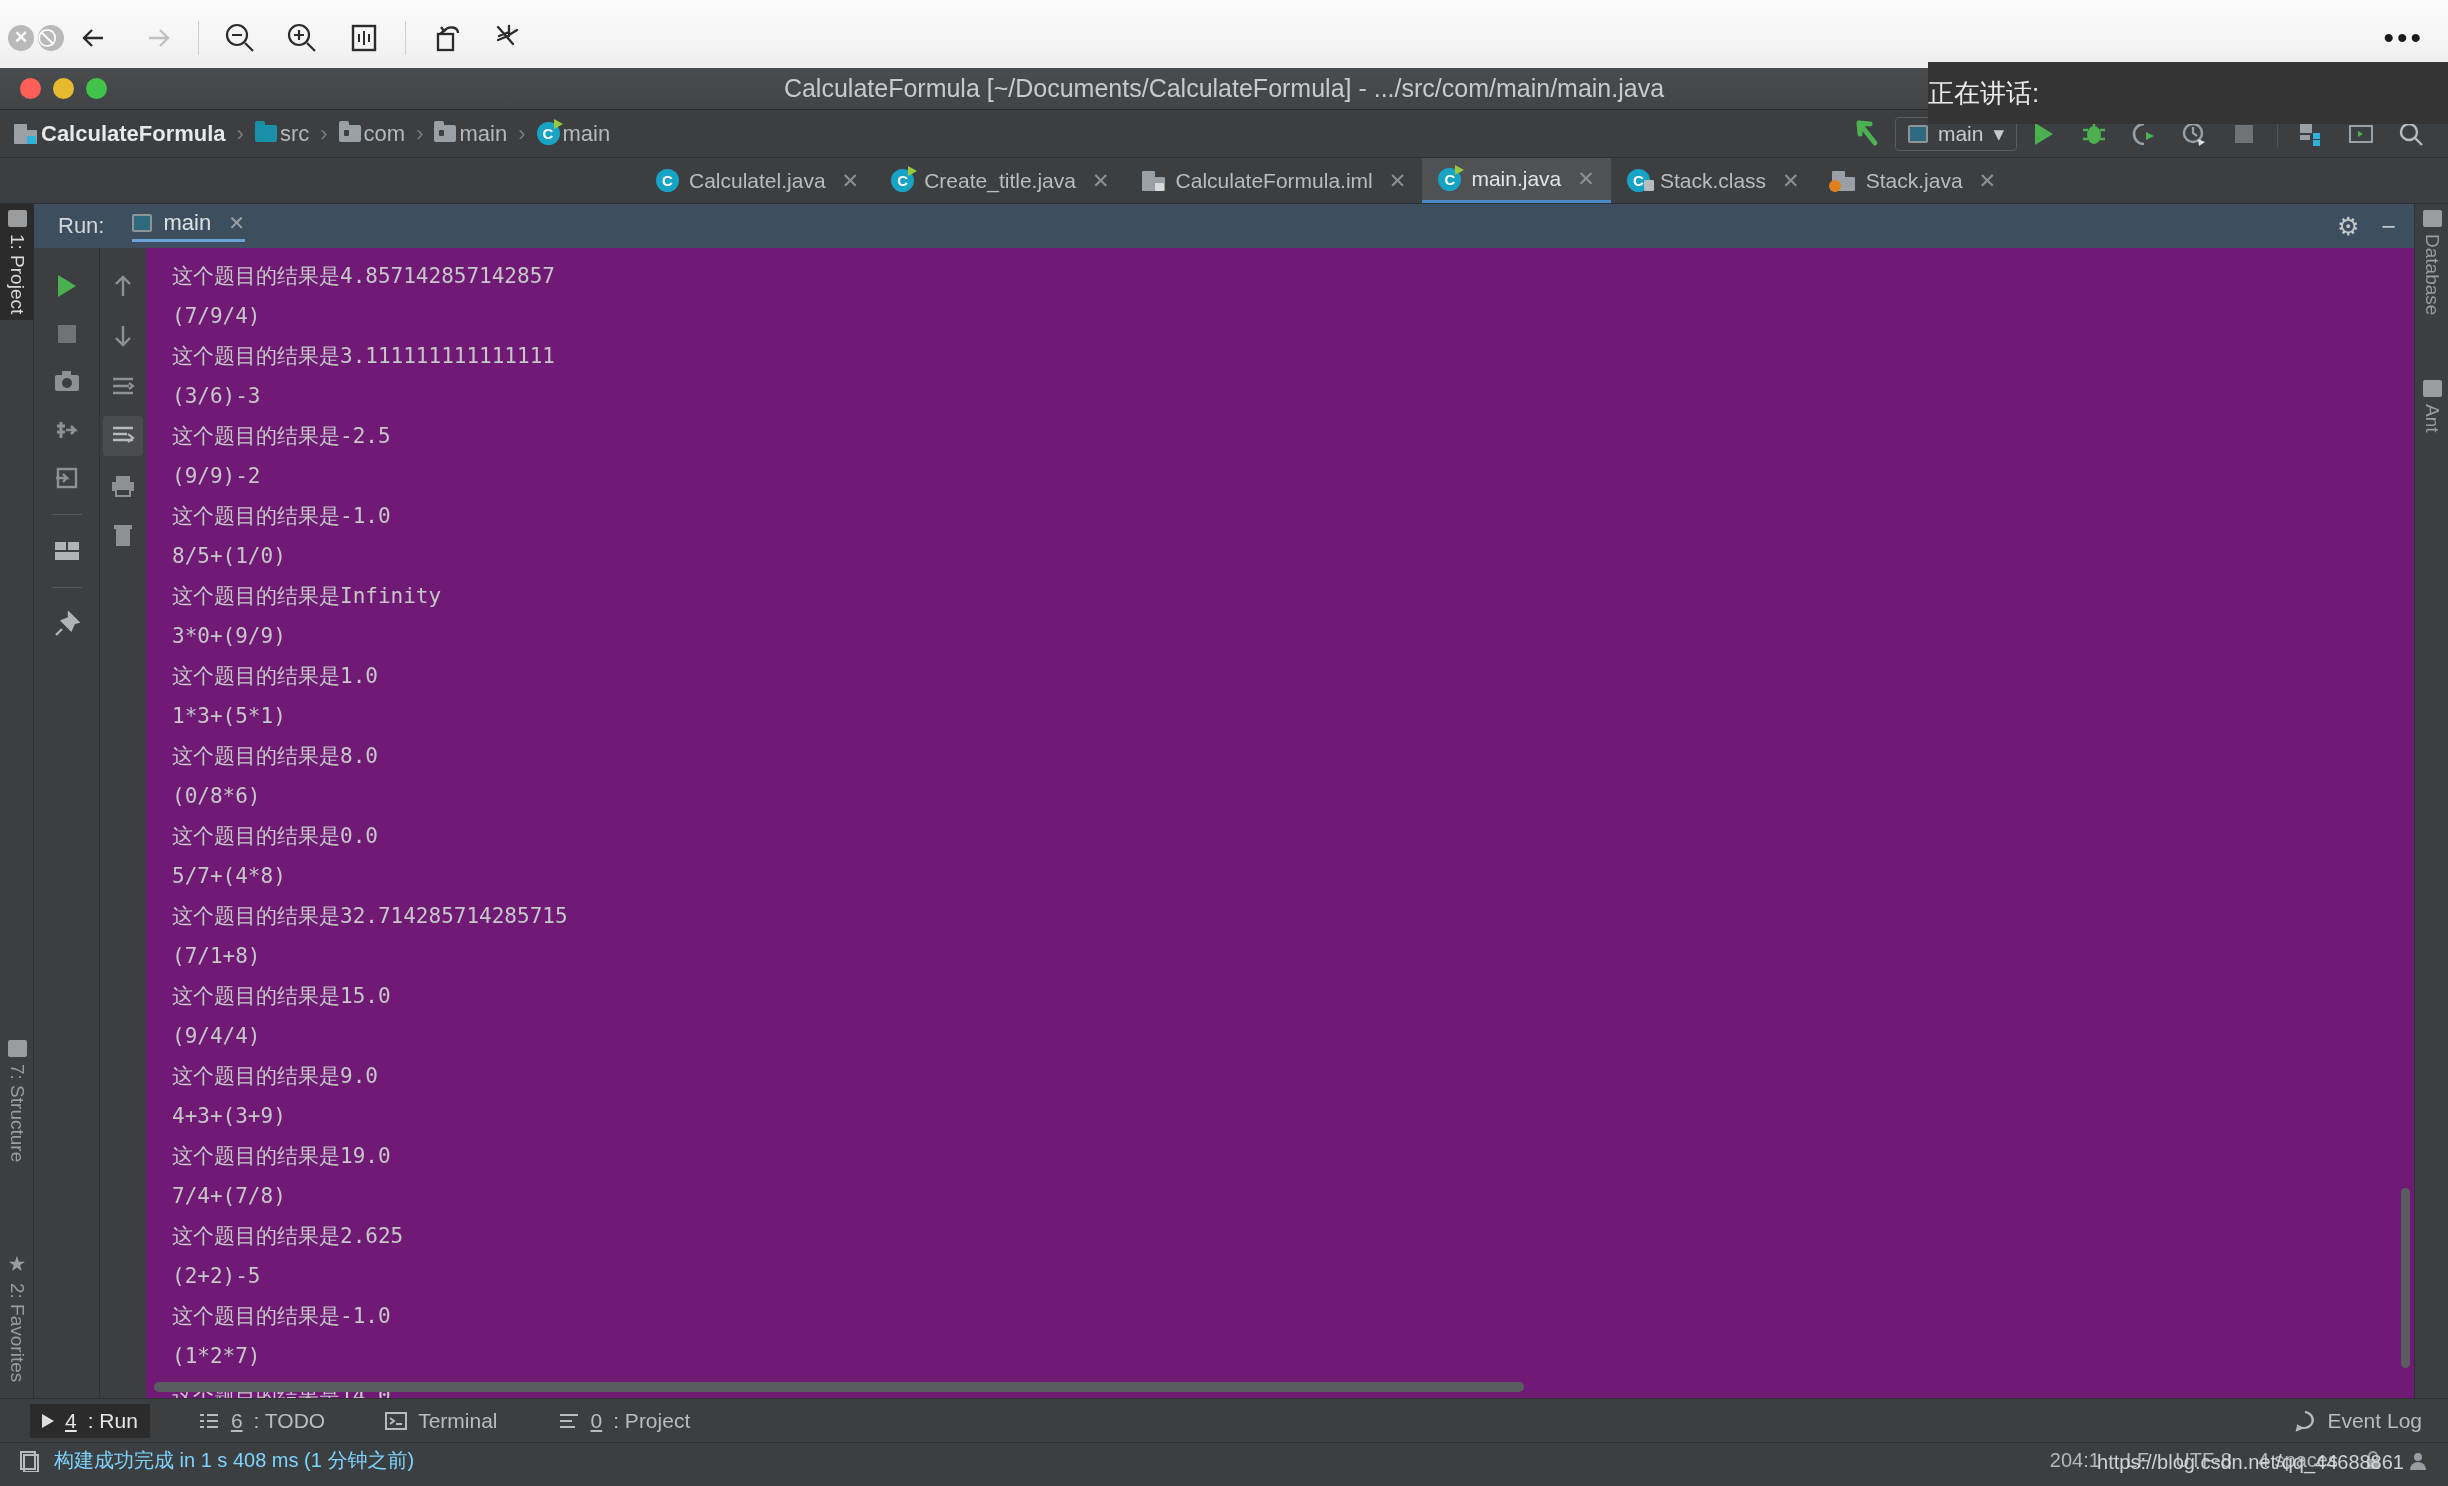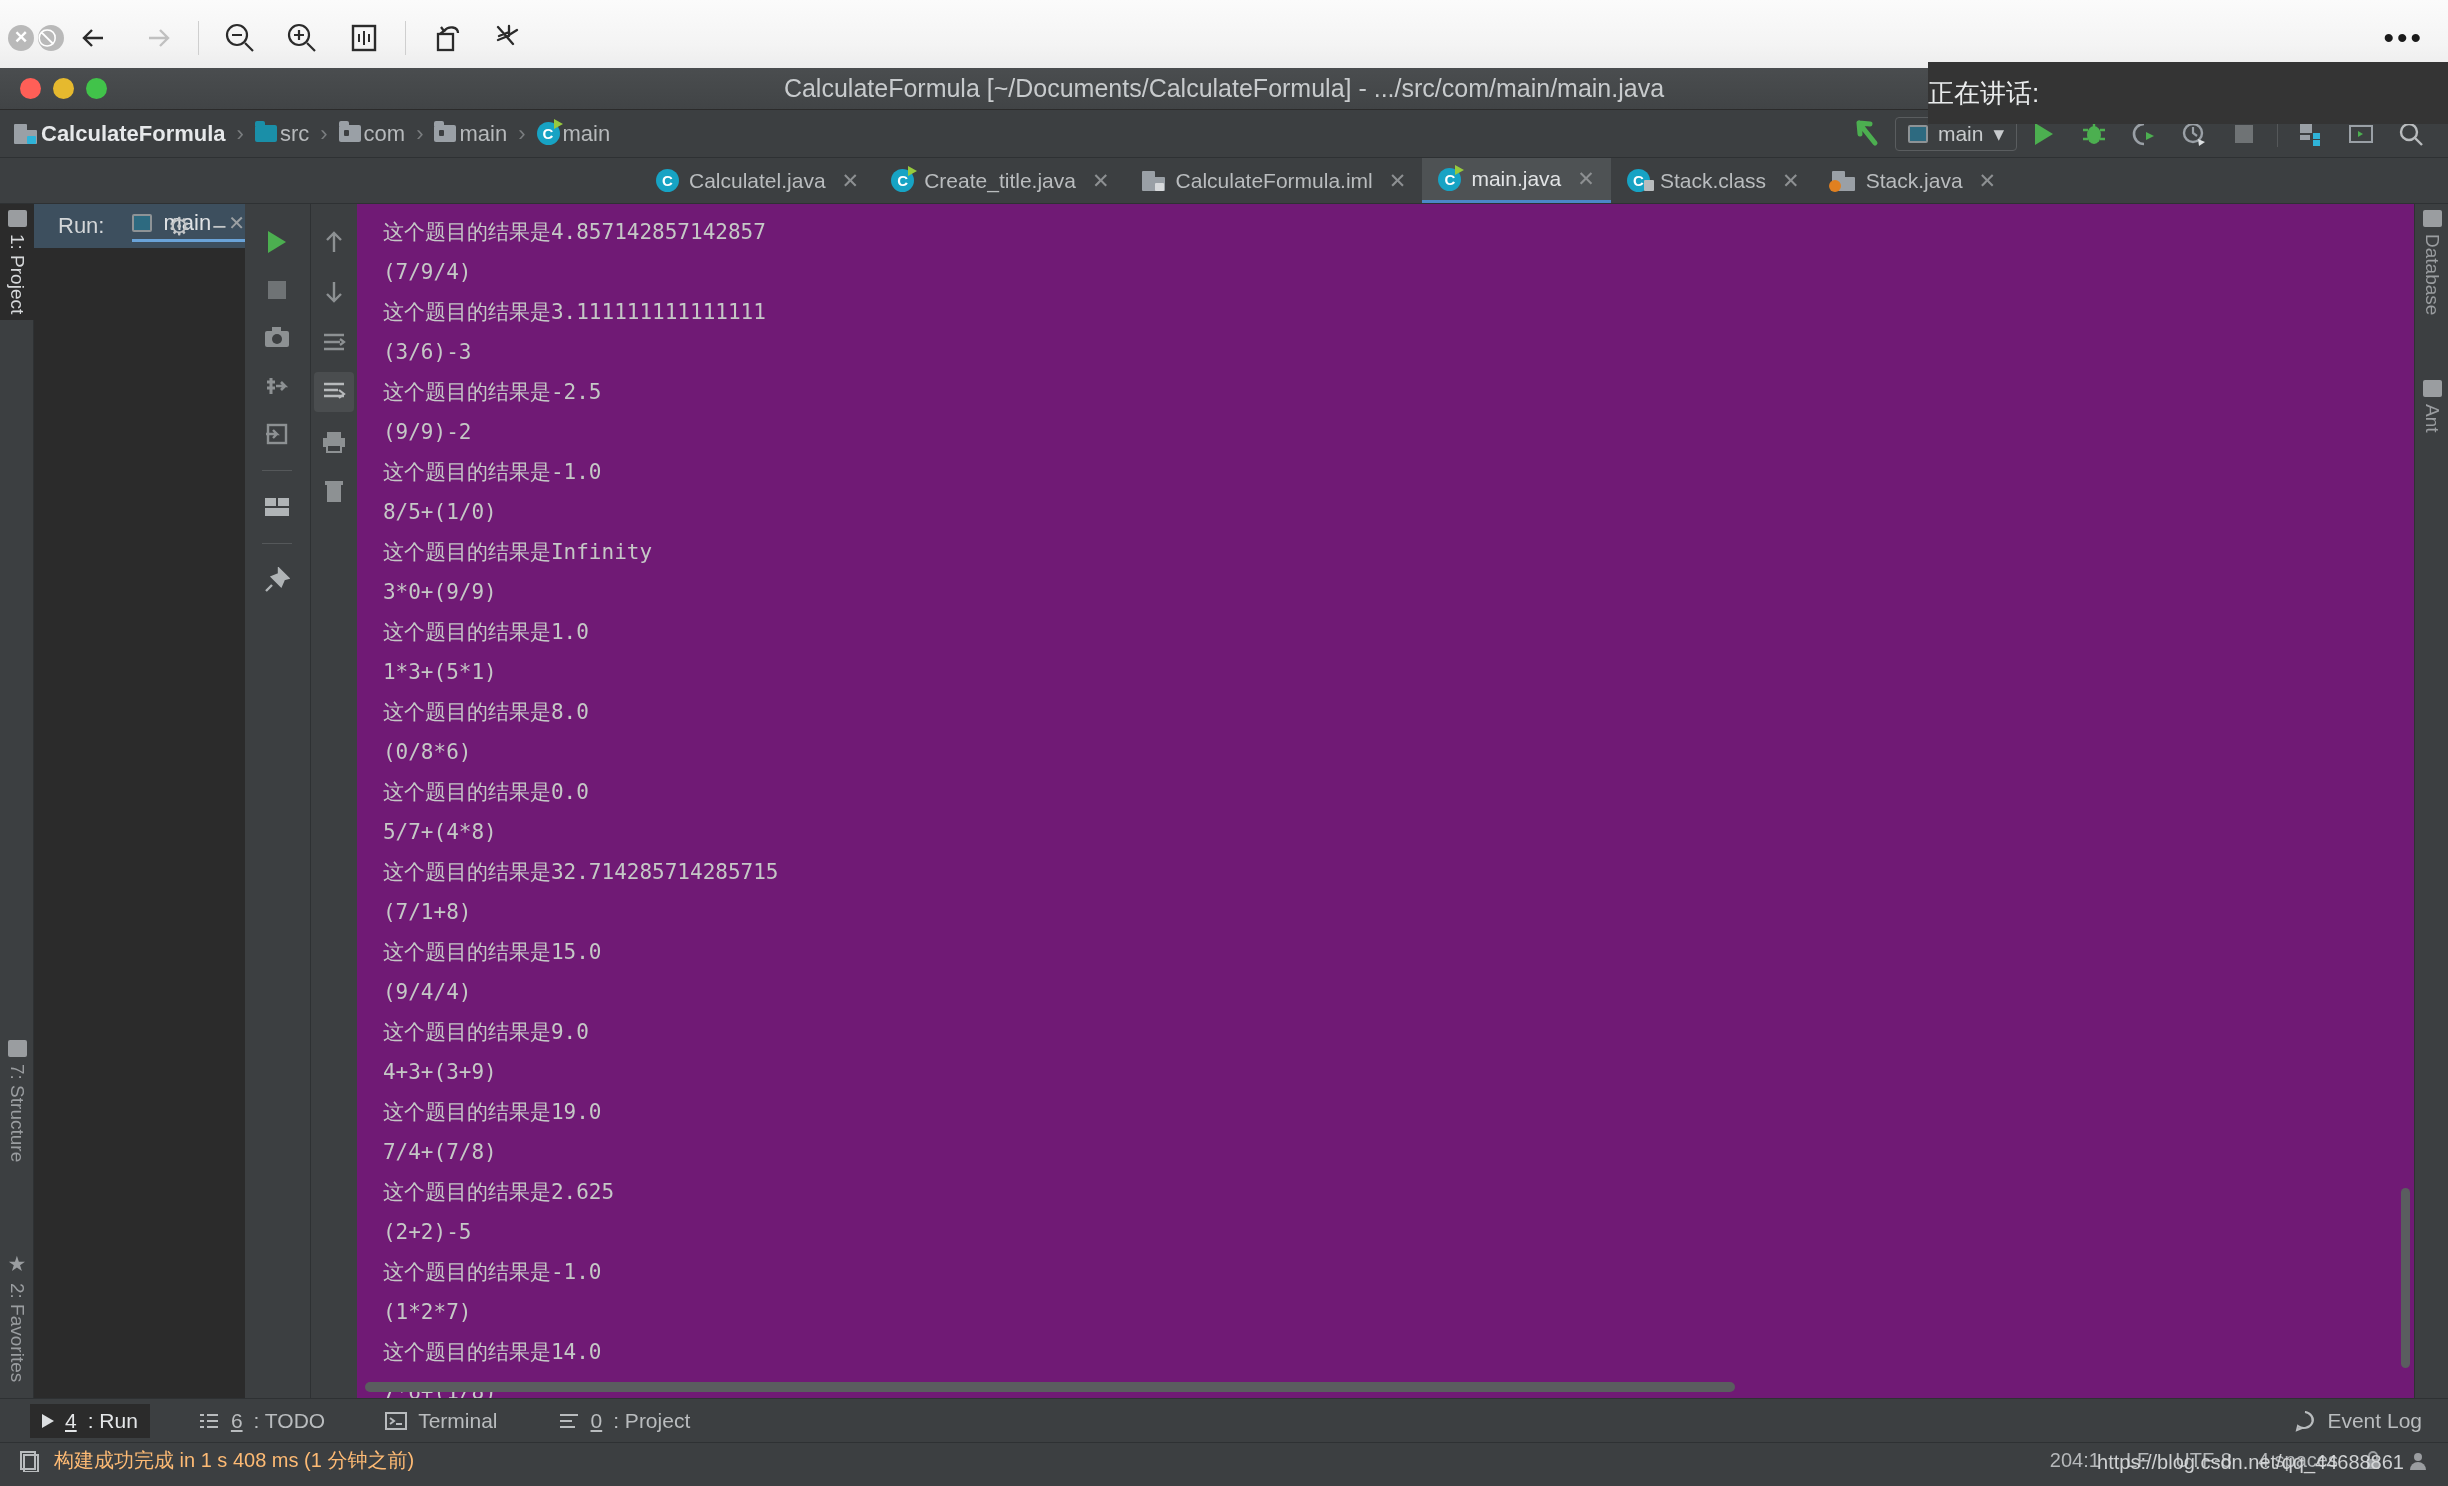--- a/index.html
+++ b/index.html
@@ -159,21 +159,21 @@
   .rail-item.sel { background: #2b2b2b; color: #d6d8da; }
   .rail-ic { width: 19px; height: 17px; background: #9a9da0; border-radius: 2px; flex: none; }
 
   
   .rail-r {
     width: 34px; background: #3c3f41; border-left: 1px solid #2e3133;
     position: relative; flex: none;
   }
 
   
-  .runwin { flex: 1; display: flex; flex-direction: row; min-width: 0; background: #2b2b2b; }
+  .runwin { flex: 1; display: flex; flex-direction: column; min-width: 0; background: #2b2b2b; }
   .run-header {
     height: 44px; background: #3d4f5e; display: flex; align-items: center;
     padding-left: 24px; gap: 28px; position: relative; flex: none;
   }
   .run-label { color: #d3d6d8; font-size: 22px; }
   .run-tab {
     display: flex; align-items: center; gap: 11px;
     color: #e0e2e4; font-size: 22px; padding-bottom: 3px;
     border-bottom: 3px solid #6aa3d8;
   }
@@ -230,21 +230,21 @@
   .bb-item u { text-decoration: underline; }
   .bb-right { position: absolute; right: 26px; display: flex; align-items: center; gap: 11px; color: #b9bcbe; font-size: 21px; }
 
   
   .statusbar {
     height: 36px; width: 100%; background: #3c3f41;
     border-top: 1px solid #2e3133;
     display: flex; align-items: center; padding-left: 18px; gap: 14px;
     position: relative;
   }
-  .status-msg { color: #fdba74; font-size: 20px; }
+  .status-msg { color: #7dd3fc; font-size: 20px; }
   .status-right {
     position: absolute; right: 20px; display: flex; align-items: center; gap: 26px;
     color: #b5b8ba; font-size: 20px;
   }
   .watermark {
     position: absolute; right: 44px; top: 8px;
     color: #dcdedf; font-size: 20px; opacity: .92; pointer-events: none;
     font-family: "Liberation Sans", sans-serif;
   }
 

